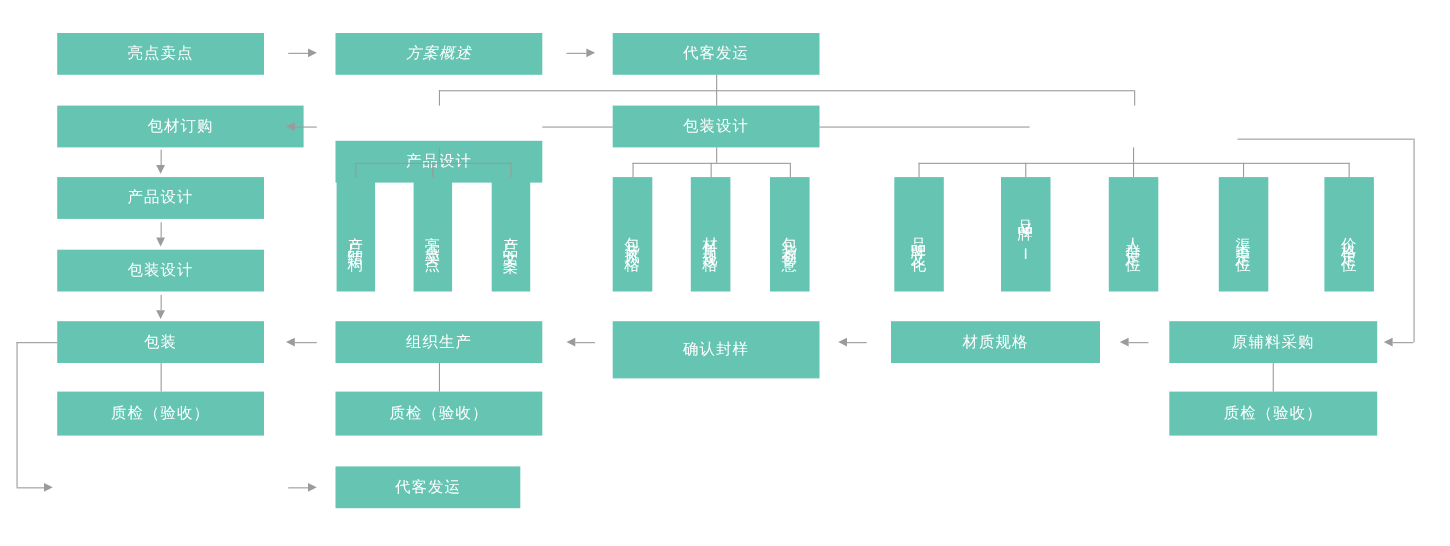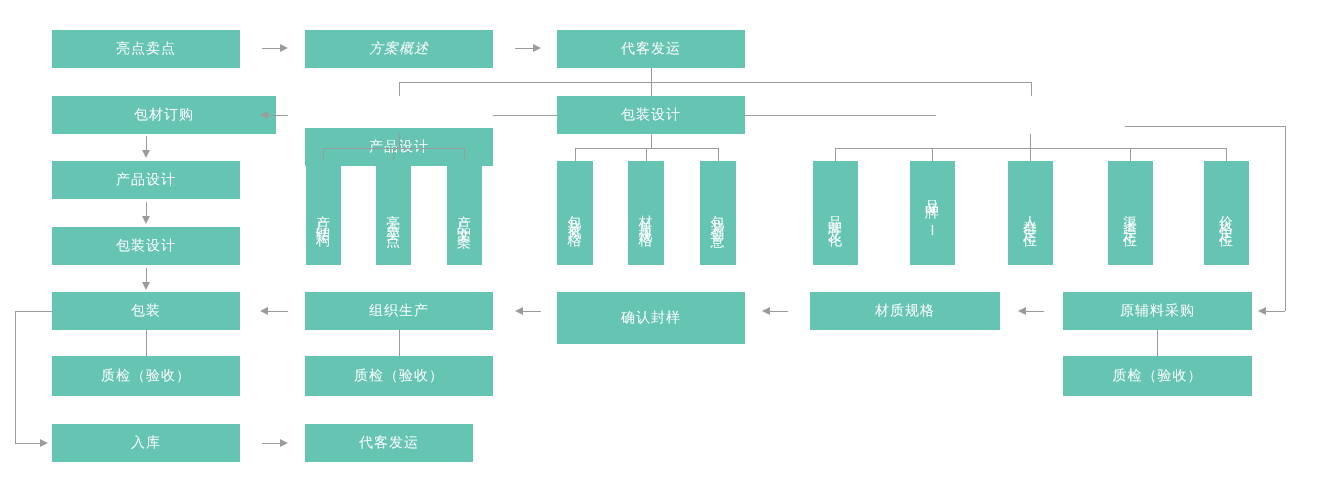--- a/index.html
+++ b/index.html
@@ -58,21 +58,20 @@
   <div class="node vert" style="left:813px;top:161px;width:45px;height:104px;">品牌文化</div>
   <div class="node vert" style="left:910px;top:161px;width:45px;height:104px;">品牌VI</div>
   <div class="node vert" style="left:1008px;top:161px;width:45px;height:104px;">人群定位</div>
   <div class="node vert" style="left:1108px;top:161px;width:45px;height:104px;">渠道定位</div>
   <div class="node vert" style="left:1204px;top:161px;width:45px;height:104px;">价格定位</div>
 
   <div class="node" style="left:52px;top:161px;width:188px;height:38px;">产品设计</div>
   <div class="node" style="left:52px;top:227px;width:188px;height:38px;">包装设计</div>
   <div class="node" style="left:52px;top:292px;width:188px;height:38px;">包装</div>
   <div class="node" style="left:52px;top:356px;width:188px;height:40px;">质检（验收）</div>
-  <div class="node" style="left:52px;top:424px;width:188px;height:38px;">入库</div>
 
   <div class="node" style="left:305px;top:292px;width:188px;height:38px;">组织生产</div>
   <div class="node" style="left:305px;top:356px;width:188px;height:40px;">质检（验收）</div>
   <div class="node" style="left:305px;top:424px;width:168px;height:38px;">代客发运</div>
   <div class="node" style="left:557px;top:292px;width:188px;height:52px;">确认封样</div>
   <div class="node" style="left:810px;top:292px;width:190px;height:38px;">材质规格</div>
   <div class="node" style="left:1063px;top:292px;width:189px;height:38px;">原辅料采购</div>
   <div class="node" style="left:1063px;top:356px;width:189px;height:40px;">质检（验收）</div>
 
   <div>

